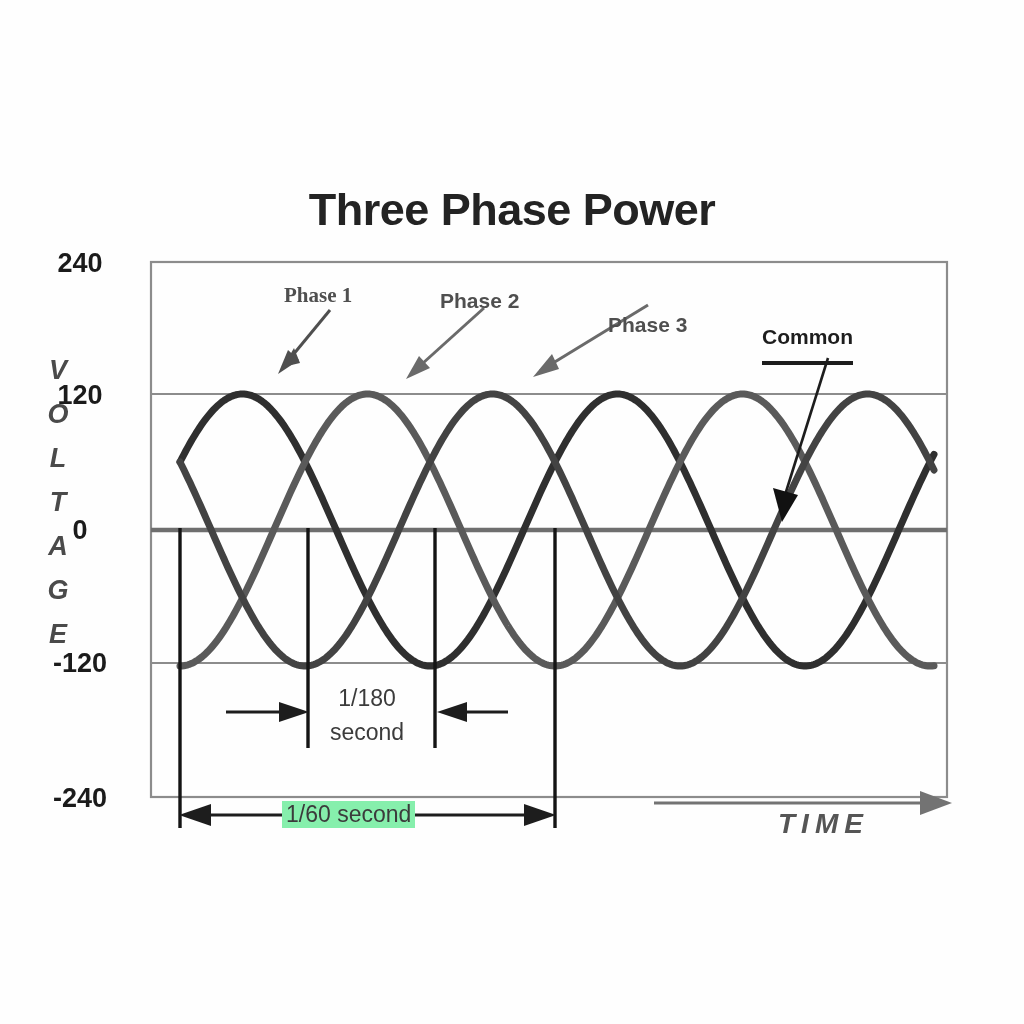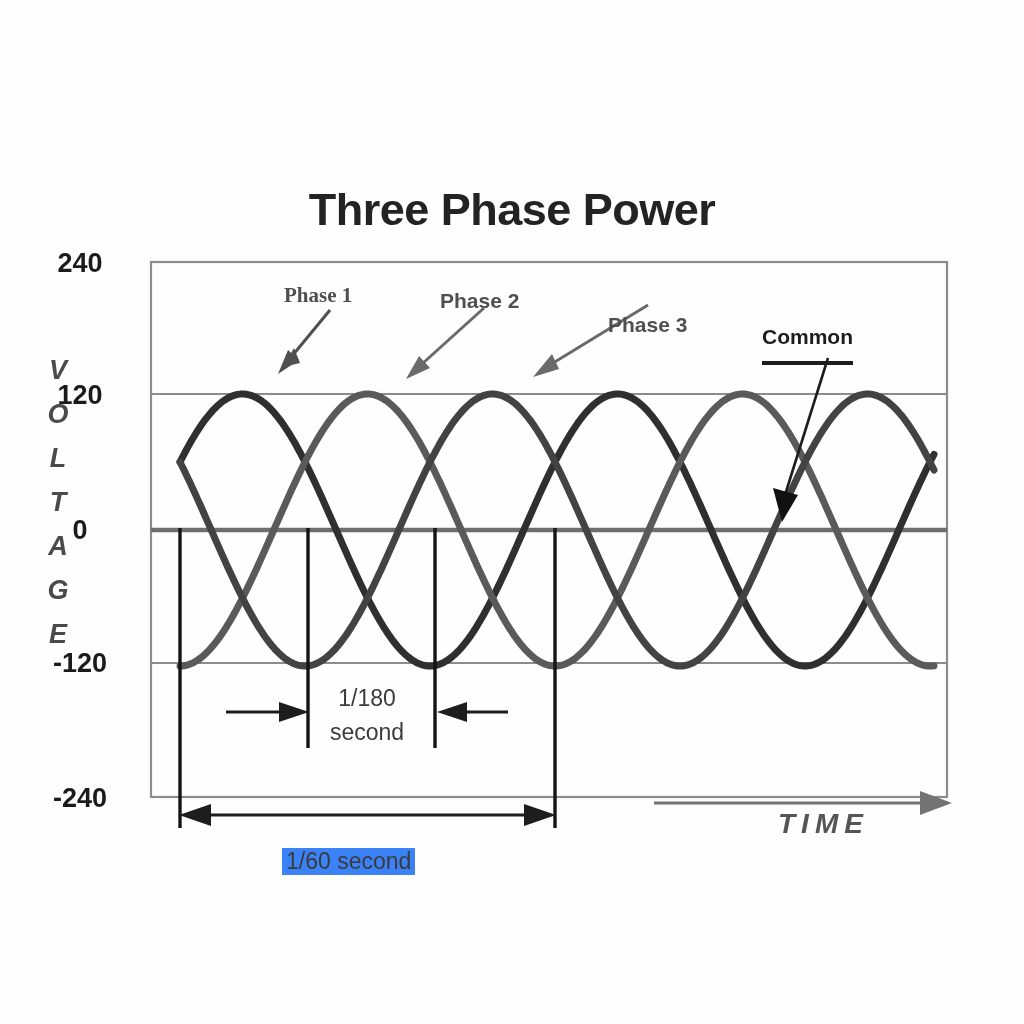--- a/index.html
+++ b/index.html
@@ -96,22 +96,22 @@
     font-size: 23px;
     color: #3b3b3b;
     white-space: nowrap;
   }
   #dim-180 {
     left: 330px; top: 681px;
     line-height: 34px;
     text-align: center;
   }
   #dim-60 {
-    left: 282px; top: 848px;
-    background: #3b82f6;
+    left: 282px; top: 801px;
+    background: #86efac;
     padding: 0 4px;
   }
 
   
   #time-label {
     position: absolute;
     left: 778px;
     top: 808px;
     font-size: 28px;
     font-weight: bold;

